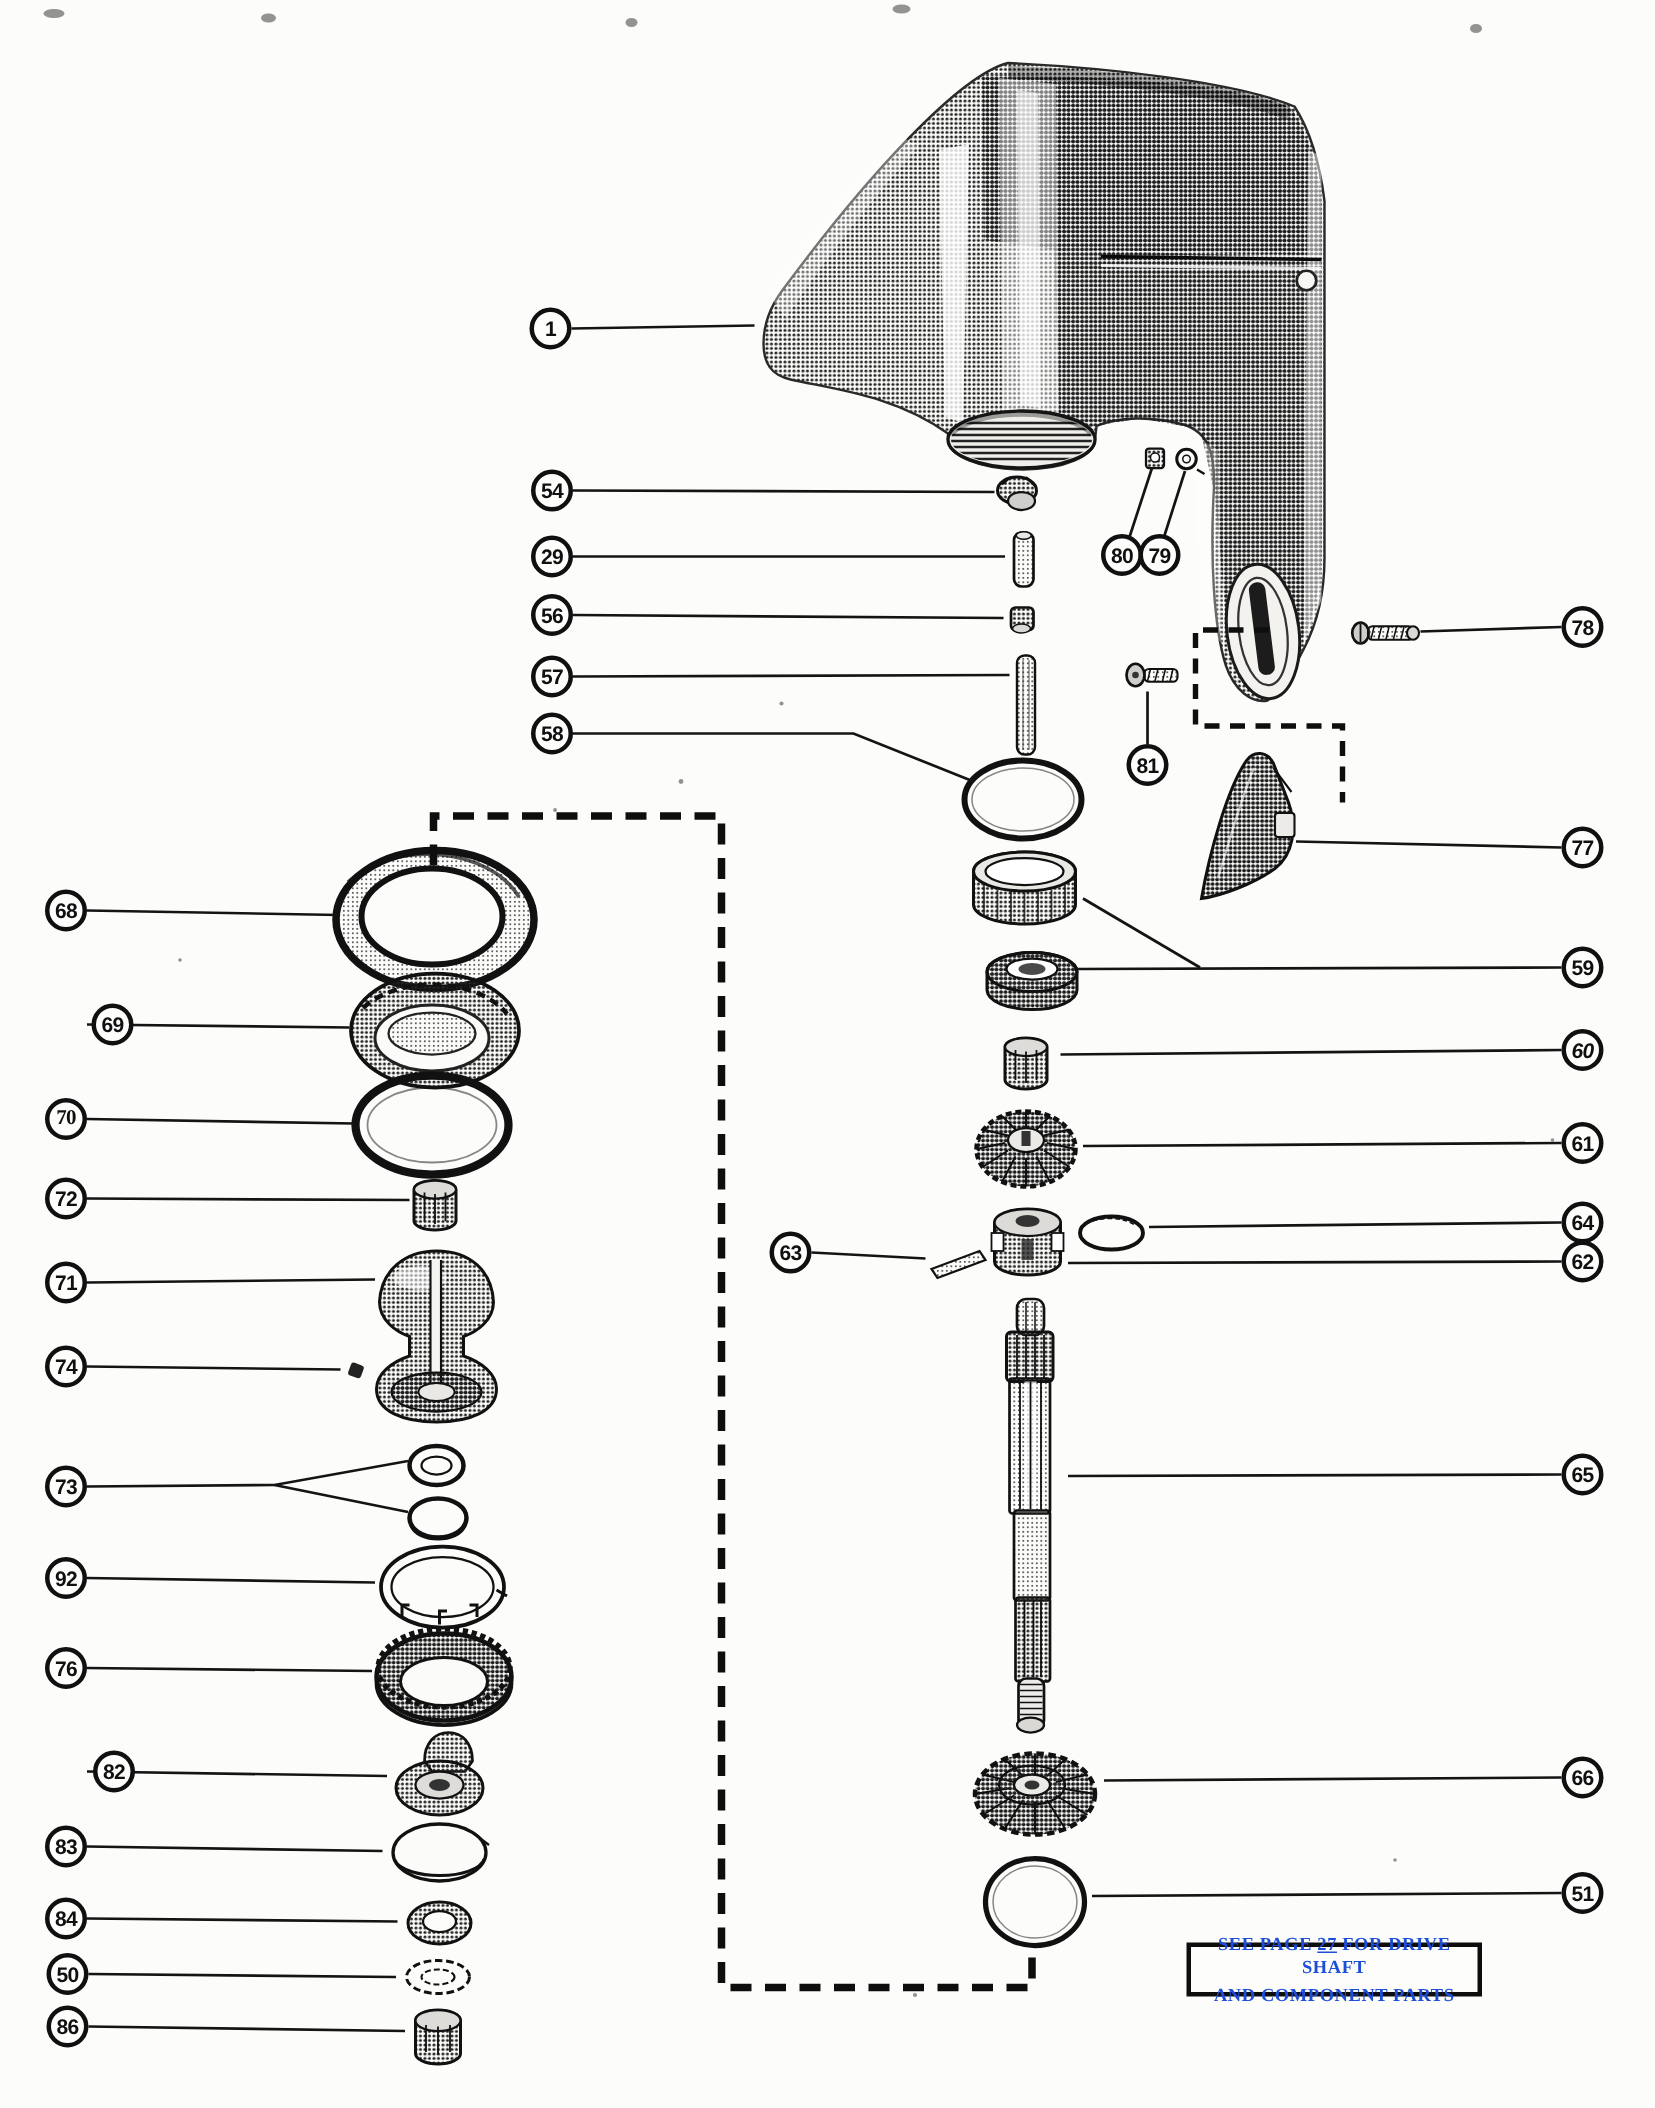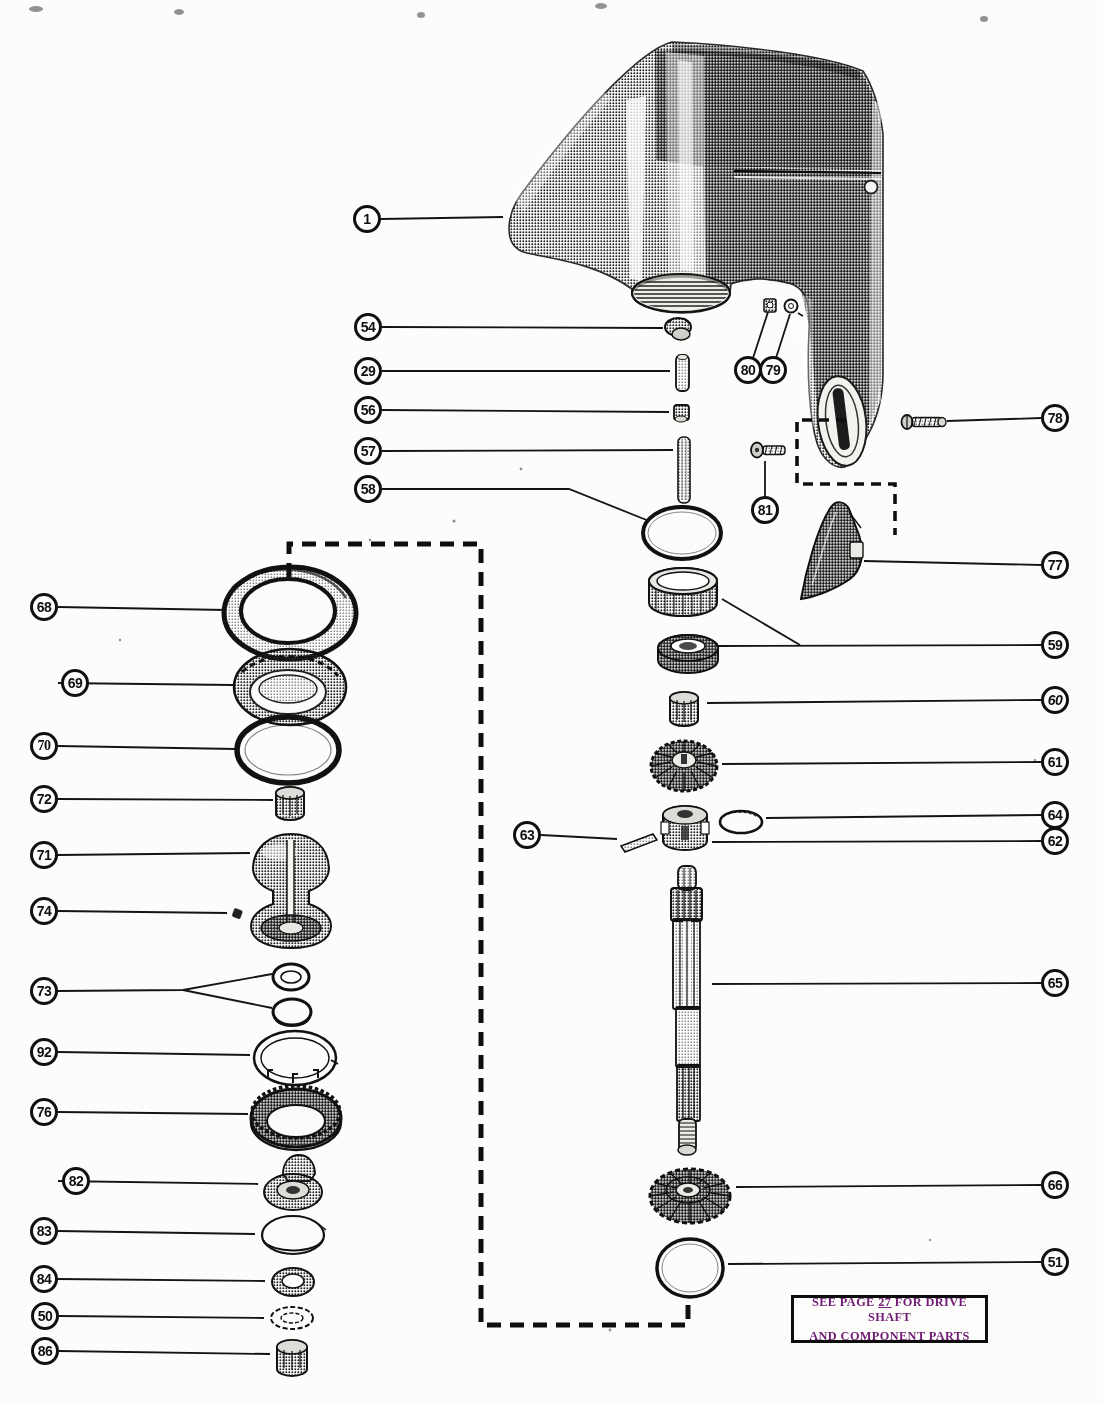--- a/index.html
+++ b/index.html
@@ -14,24 +14,24 @@
   polyline[data-name="boundary-trim-tab"] { fill:none; stroke:#0e0e0e; stroke-width:3.6; stroke-dasharray:10 7; }
   
   .callout {
     position:absolute; width:28px; height:28px; box-sizing:border-box;
     border:3px solid #101010; border-radius:50%; background:#fdfdfc;
     color:#101010; font-weight:700; font-size:14px; line-height:22px;
     text-align:center; letter-spacing:-0.5px;
   }
   
   .note-box {
-    position:absolute; left:791px; top:1295px; width:197px; height:48px;
+    position:absolute; left:791px; top:1295px; width:197px; height:36px;
     box-sizing:border-box; border:3px solid #0d0d0d; background:#fdfdfb;
     font-family:"Liberation Serif", serif; font-weight:700; font-size:12.3px;
-    color:#701a75; text-align:center; display:flex; flex-direction:column;
+    color:#1d4ed8; text-align:center; display:flex; flex-direction:column;
     justify-content:center; gap:4px; letter-spacing:0.4px;
   }
   .note-box .pg { text-decoration:underline; }
 </style>
 </head>
 <body data-name="parts-diagram-page">
 
 <svg id="diagram-svg" data-name="diagram-canvas" width="1103" height="1405" viewBox="0 0 1103 1405" xmlns="http://www.w3.org/2000/svg">
   <defs>
     <pattern id="stip" width="3" height="3" patternUnits="userSpaceOnUse">

